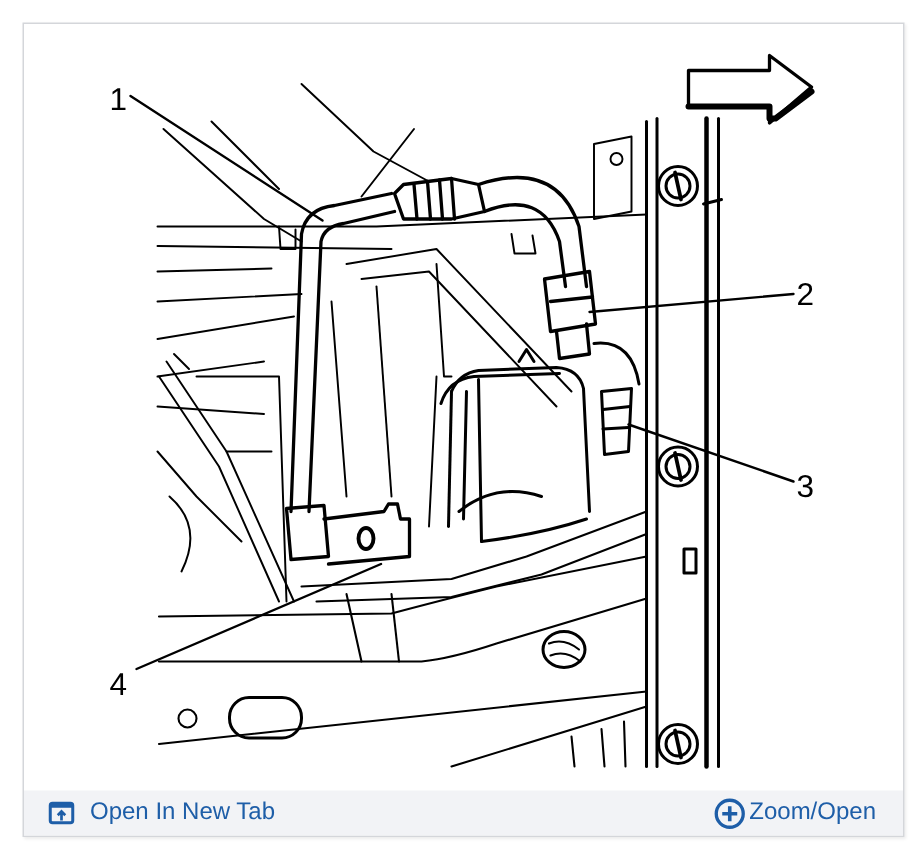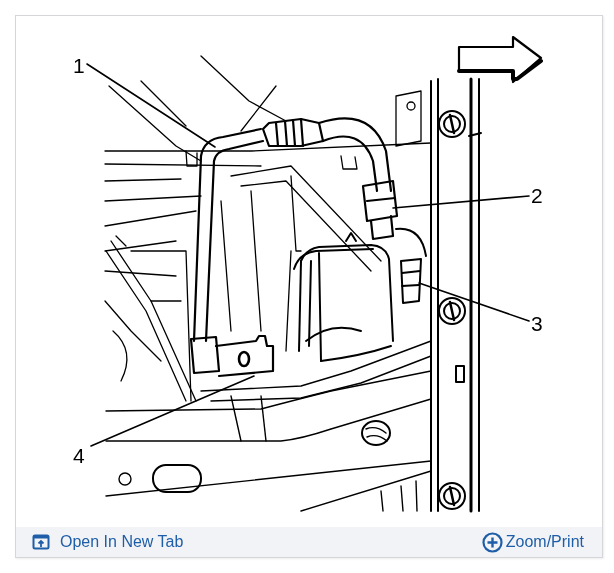--- a/index.html
+++ b/index.html
@@ -160,16 +160,16 @@
       </span>
       <span>Open In New Tab</span>
     </a>
     <a class="link zoom">
       <span class="ico">
         <svg width="21" height="21" viewBox="0 0 21 21">
           <circle cx="10.5" cy="10.5" r="9" fill="none" stroke="#1e5ea8" stroke-width="2.2"></circle>
           <path d="M10.5 5.5 L10.5 15.5 M5.5 10.5 L15.5 10.5" stroke="#1e5ea8" stroke-width="2.4"></path>
         </svg>
       </span>
-      <span>Zoom/Print</span>
+      <span>Zoom/Open</span>
     </a>
   </div>
 </div>
 
 </body></html>

